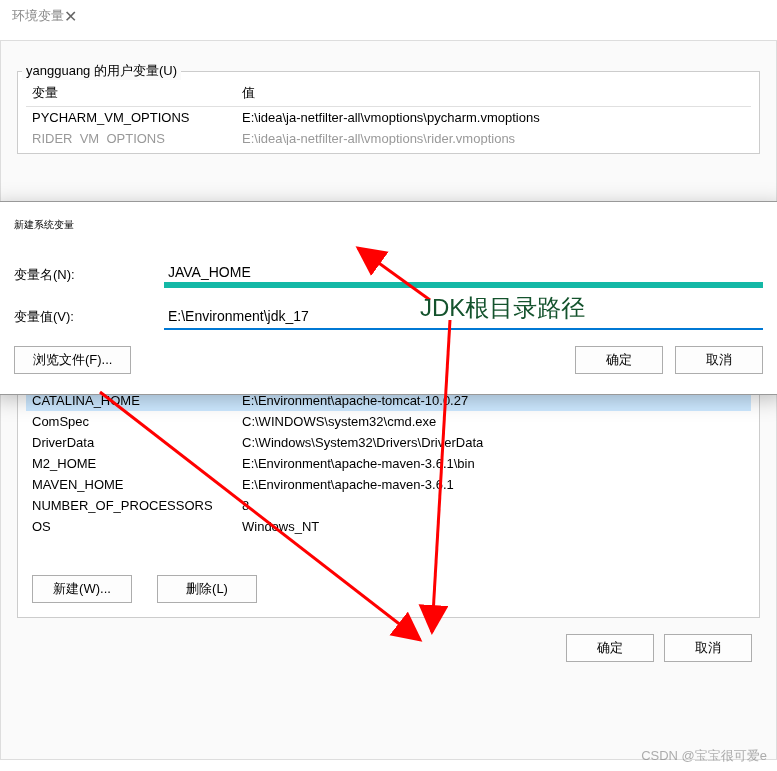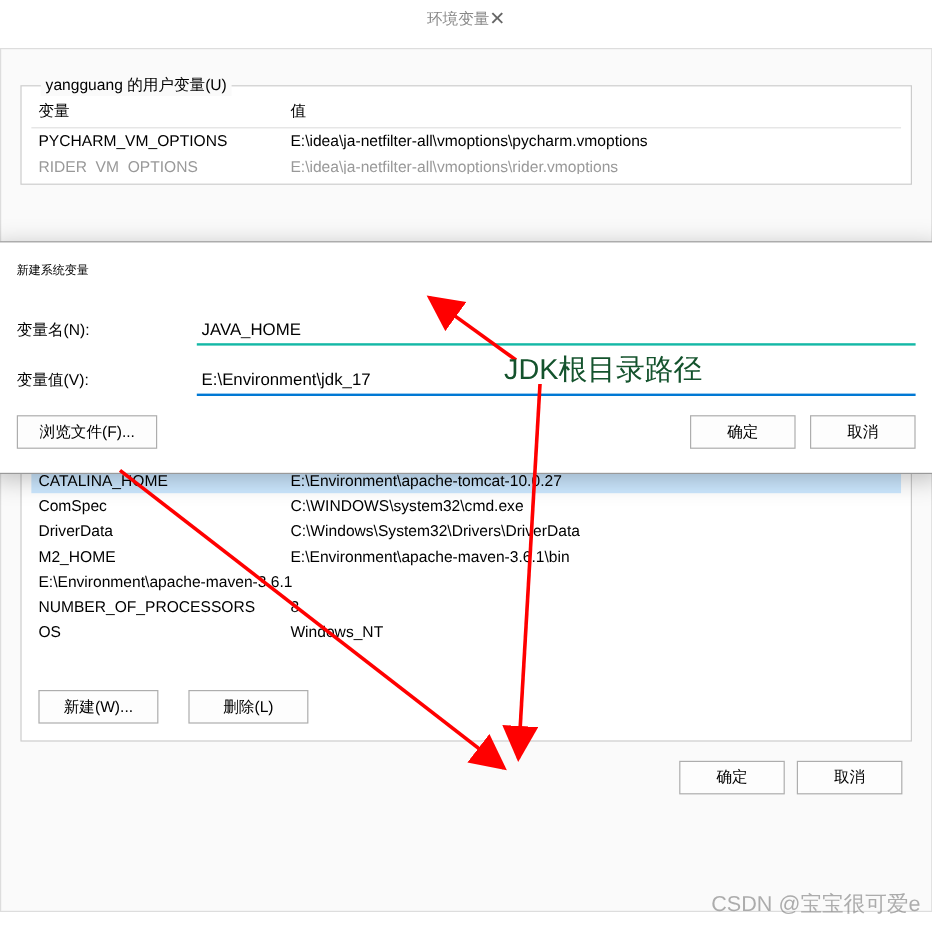--- a/index.html
+++ b/index.html
@@ -1,42 +1,42 @@
 <!DOCTYPE html>
 <html><head>
 <meta charset="utf-8">
 <style>
 * { box-sizing: border-box; margin: 0; padding: 0; }
 body { font-family: "Microsoft YaHei", "Segoe UI", sans-serif; font-size: 13px; background: #fff; width: 777px; height: 771px; position: relative; overflow: hidden; }
-.titlebar { height: 32px; display: flex; align-items: center; justify-content: center; padding: 0 12px; color: #888; font-size: 13px; }
+.titlebar { height: 32px; display: flex; align-items: center; justify-content: flex-start; padding: 0 12px; color: #888; font-size: 13px; }
 .close-x { font-size: 16px; cursor: pointer; color: #666; }
 .main-dialog { border: 1px solid #ddd; margin: 8px 0 0 0; padding: 12px 16px 0 16px; height: 720px; background: #fafafa; position: relative; }
 .group { border: 1px solid #ccc; background: #fff; margin-top: 8px; position: relative; padding: 8px; }
-.group-label { position: absolute; top: -10px; left: 16px; background: #fafafa; padding: 0 4px; font-size: 13px; }
+.group-label { position: absolute; top: -10px; left: 4px; background: #fafafa; padding: 0 4px; font-size: 13px; }
 .table { width: 100%; }
 .thead, .trow { display: flex; }
 .thead { border-bottom: 1px solid #e0e0e0; padding: 4px 6px; }
 .trow { padding: 3px 6px; }
 .col1 { width: 210px; }
 .col2 { flex: 1; }
 .overlay-dialog { position: absolute; left: -8px; right: -8px; top: 160px; background: #fff; border: 1px solid #999; box-shadow: 0 4px 20px rgba(0,0,0,0.25); padding: 16px 20px 20px 20px; z-index: 10; }
 .dlg-title { font-size: 10px; margin-bottom: 30px; color: #000; }
 .field-row { display: flex; align-items: center; margin-bottom: 16px; }
 .field-label { width: 150px; }
 .field-input { flex: 1; height: 26px; border: none; border-bottom: 2px solid #0078d4; font-size: 14px; padding: 2px 4px; outline: none; }
-.field-input.name { border-bottom: 2px solid #14b8a6; }
+.field-input.name { border-bottom: 6px solid #14b8a6; }
 .btn-row { display: flex; gap: 12px; margin-top: 10px; }
 .btn { height: 28px; border: 1px solid #adadad; background: #fdfdfd; padding: 0 18px; font-size: 13px; cursor: pointer; font-family: inherit; }
 .sys-group { margin-top: 200px; }
 .sys-table .trow.sel { background: #cce8ff; }
 .sys-btns { display: flex; justify-content: flex-start; gap: 25px; padding: 12px 6px 6px 6px; }
 .bottom-btns { display: flex; justify-content: flex-end; gap: 10px; padding: 16px 8px 0 0; }
 .annotation { position: absolute; color: #14532d; font-size: 24px; font-weight: 500; z-index: 20; pointer-events: none; }
 .arrow { position: absolute; z-index: 19; pointer-events: none; }
-.watermark { position: absolute; right: 10px; bottom: 6px; color: rgba(120,120,120,0.6); font-size: 18px; z-index: 30; pointer-events: none; }
+.watermark { position: absolute; right: 10px; bottom: 6px; color: rgba(120,120,120,0.6); font-size: 13px; z-index: 30; pointer-events: none; }
 .user-table-wrap { height: 65px; overflow: hidden; }
 .sys-table-wrap { height: 200px; overflow: hidden; }
 </style>
 </head>
 <body>
 
 <div class="titlebar">
   <span>环境变量</span>
   <span class="close-x">✕</span>
 </div>
@@ -96,20 +96,21 @@
         </div>
       <div class="trow">
           <div class="col1">DriverData</div>
           <div class="col2">C:\Windows\System32\Drivers\DriverData</div>
         </div>
       <div class="trow">
           <div class="col1">M2_HOME</div>
           <div class="col2">E:\Environment\apache-maven-3.6.1\bin</div>
         </div>
       <div class="trow">
+          <div class="col1">MAVEN_HOME</div>
           <div class="col2">E:\Environment\apache-maven-3.6.1</div>
         </div>
       <div class="trow">
           <div class="col1">NUMBER_OF_PROCESSORS</div>
           <div class="col2">8</div>
         </div>
       <div class="trow">
           <div class="col1">OS</div>
           <div class="col2">Windows_NT</div>
         </div>

